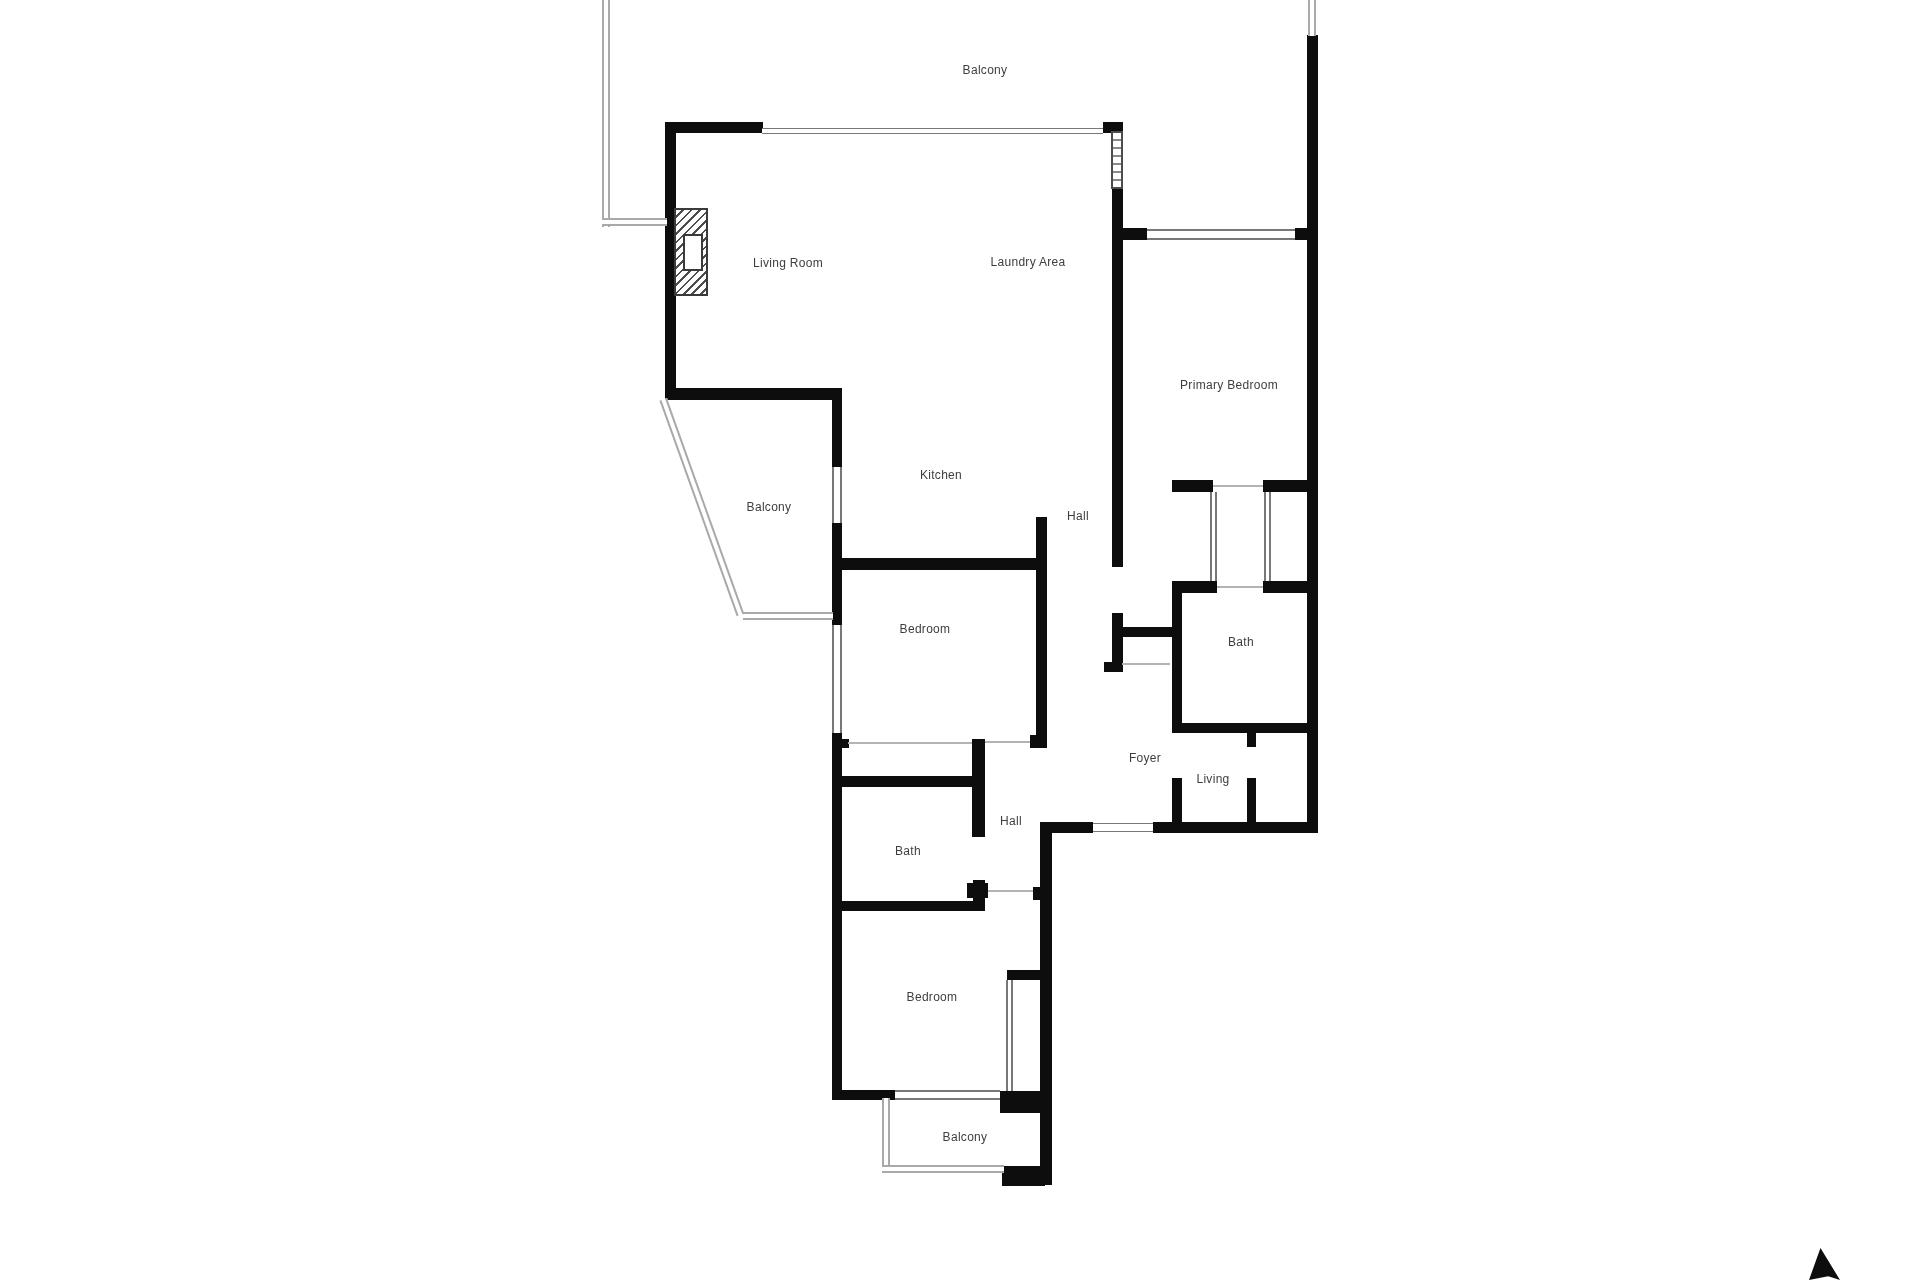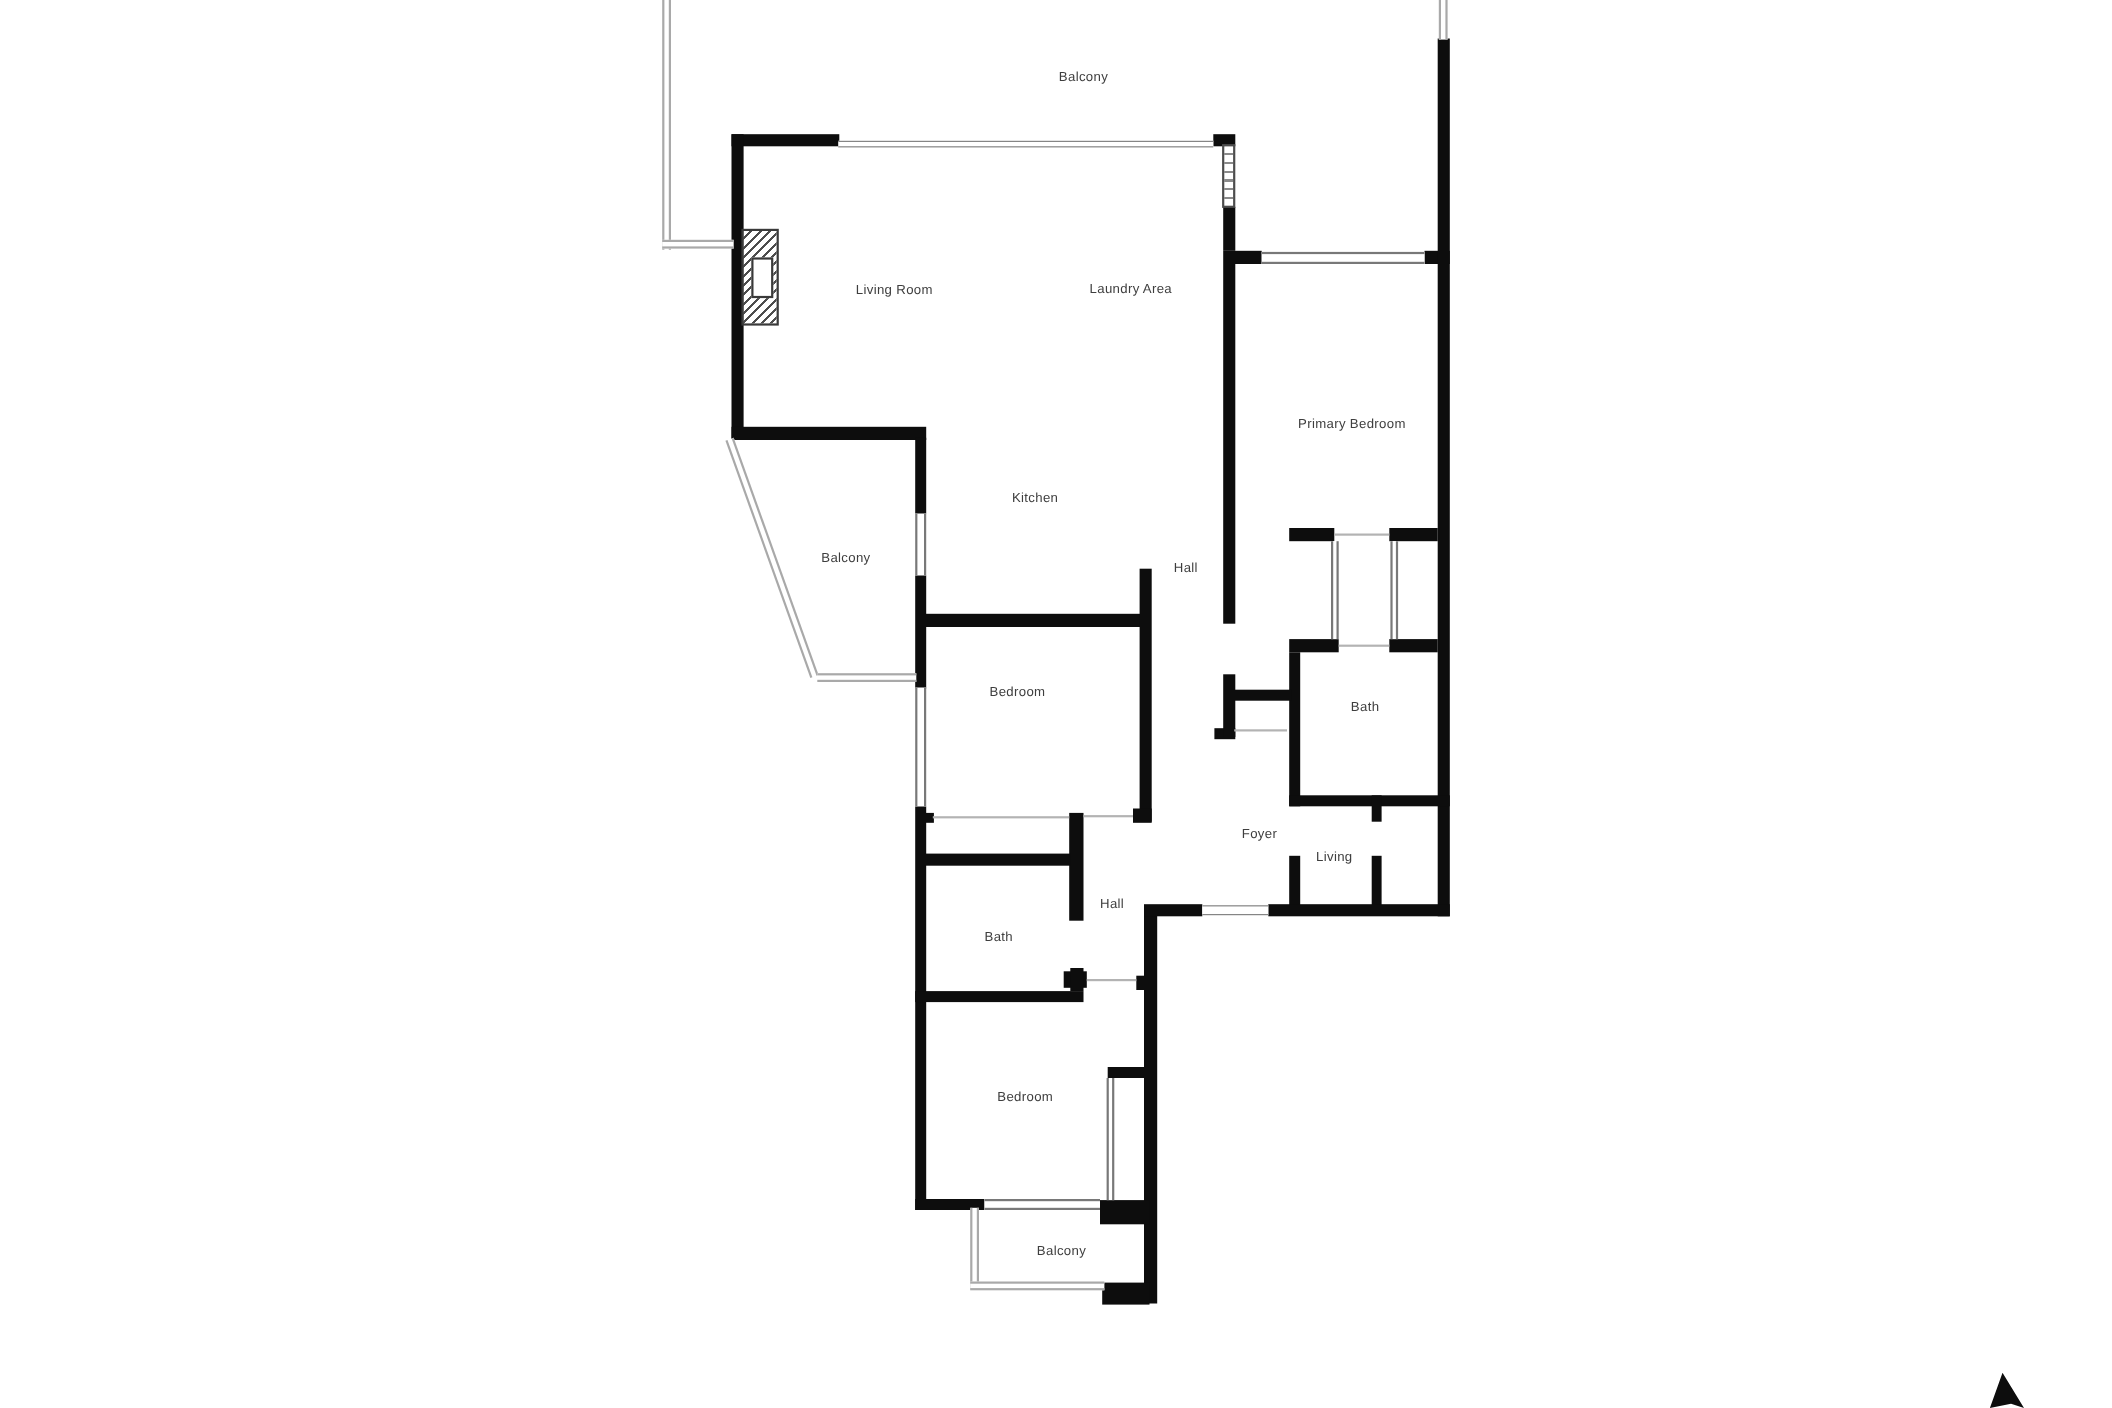--- a/index.html
+++ b/index.html
@@ -97,24 +97,24 @@
   <div class="dline" style="left:1122px;top:663px;width:48px;"></div>
   <div class="glass-h" style="left:1093px;top:823px;width:60px;height:9px;border-top-width:1.5px;border-bottom-width:1.5px;"></div>
   <div class="dline" style="left:988px;top:890px;width:45px;"></div>
   <div class="glass-v" style="left:1006px;top:980px;width:7px;height:111px;"></div>
   <div class="glass-h" style="left:895px;top:1090px;width:105px;height:10px;"></div>
 
   <div class="fireplace" style="left:674px;top:208px;width:34px;height:88px;"></div>
   <div class="fireplace-inner" style="left:683px;top:234px;width:20px;height:37px;"></div>
 
   <div class="room-label" style="left:985px;top:70px;">Balcony</div>
-  <div class="room-label" style="left:813px;top:263px;text-align:right;">Living Room</div>
+  <div class="room-label" style="left:788px;top:263px;text-align:right;">Living Room</div>
   <div class="room-label" style="left:1028px;top:262px;">Laundry Area</div>
   <div class="room-label" style="left:1229px;top:385px;">Primary Bedroom</div>
-  <div class="room-label" style="left:941px;top:452px;">Kitchen</div>
+  <div class="room-label" style="left:941px;top:475px;">Kitchen</div>
   <div class="room-label" style="left:769px;top:507px;">Balcony</div>
   <div class="room-label" style="left:1078px;top:516px;">Hall</div>
   <div class="room-label" style="left:925px;top:629px;">Bedroom</div>
   <div class="room-label" style="left:1241px;top:642px;">Bath</div>
   <div class="room-label" style="left:1105px;top:758px;margin-left:40px;">Foyer</div>
   <div class="room-label" style="left:1213px;top:779px;">Living</div>
   <div class="room-label" style="left:1011px;top:821px;">Hall</div>
   <div class="room-label" style="left:908px;top:851px;">Bath</div>
   <div class="room-label" style="left:932px;top:997px;">Bedroom</div>
   <div class="room-label" style="left:965px;top:1137px;">Balcony</div>

